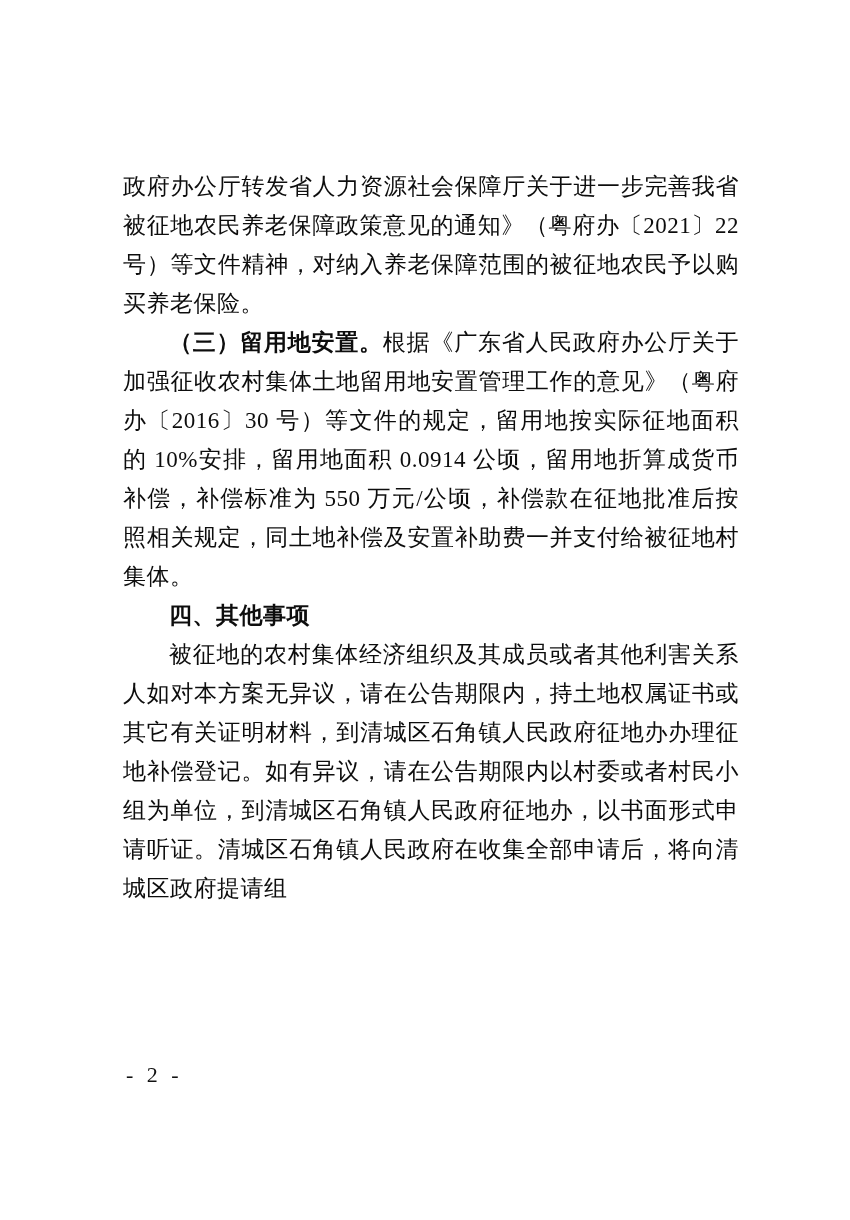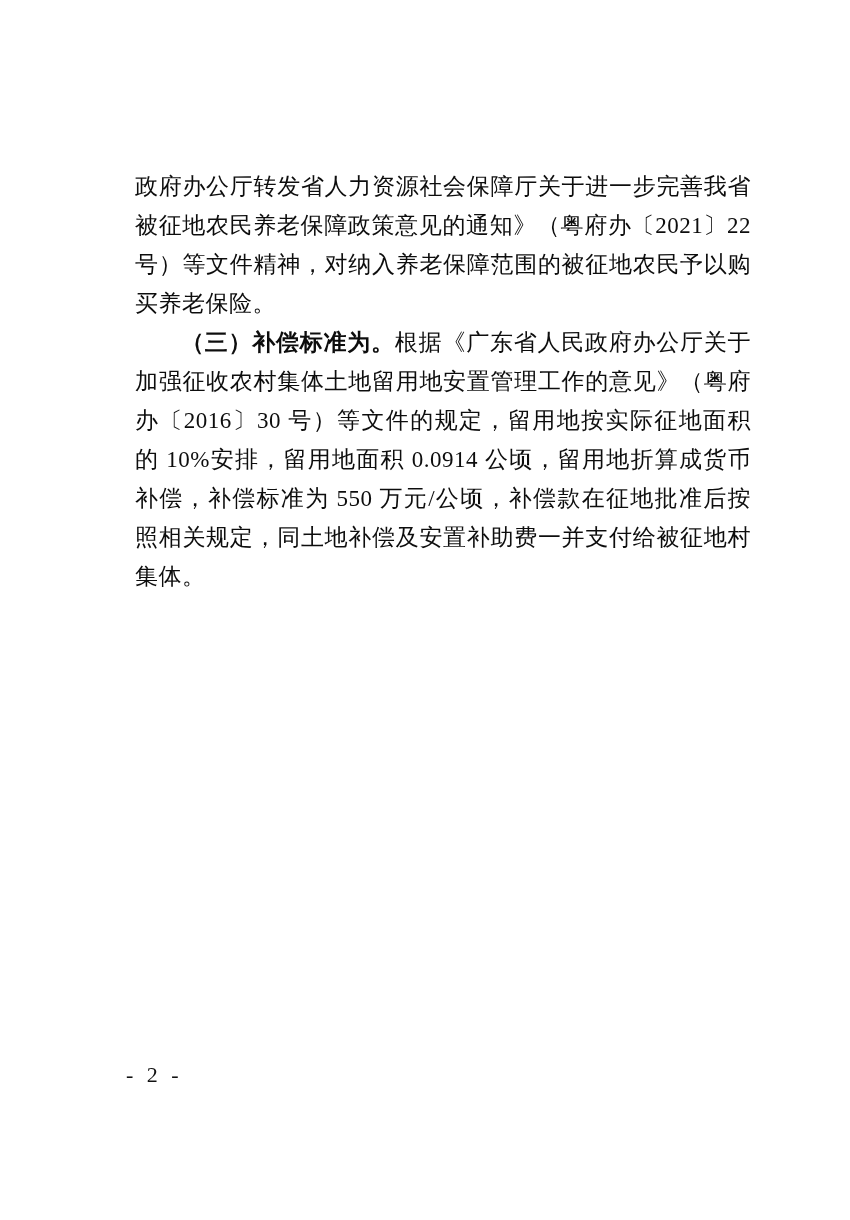--- a/index.html
+++ b/index.html
@@ -11,21 +11,21 @@
     position: relative;
     width: 850px;
     height: 1220px;
     background: #ffffff;
     color: #0d0d0d;
     margin: 0 auto;
     overflow: hidden;
   }
   .text-block {
     position: absolute;
-    left: 135px;
+    left: 123px;
     top: 167px;
     width: 616px;
     font-family: "Liberation Serif", "DejaVu Serif", serif;
     font-size: 23px;
     line-height: 39px;
     text-align: justify;
     letter-spacing: 0.5px;
   }
   .text-block p {
     margin: 0;
@@ -54,23 +54,25 @@
   }
 </style>
 </head>
 <body>
 
 <div class="page">
   <div class="text-block">
 
     <p class="no-indent">政府办公厅转发省人力资源社会保障厅关于进一步完善我省被征地农民养老保障政策意见的通知》（粤府办〔2021〕22 号）等文件精神，对纳入养老保障范围的被征地农民予以购买养老保险。</p>
 
-    <p><span class="item-lead">（三）补偿标准为。</span><span>根据《广东省人民政府办公厅关于加强征收农村集体土地留用地安置管理工作的意见》（粤府办〔2016〕30 号）等文件的规定，留用地按实际征地面积的 10%安排，留用地面积 0.0914 公顷，留用地折算成货币补偿，补偿标准为 550 万元/公顷，补偿款在征地批准后按照相关规定，同土地补偿及安置补助费一并支付给被征地村集体。</span></p>
+    <p><span class="item-lead">（三）留用地安置。</span><span>根据《广东省人民政府办公厅关于加强征收农村集体土地留用地安置管理工作的意见》（粤府办〔2016〕30 号）等文件的规定，留用地按实际征地面积的 10%安排，留用地面积 0.0914 公顷，留用地折算成货币补偿，补偿标准为 550 万元/公顷，补偿款在征地批准后按照相关规定，同土地补偿及安置补助费一并支付给被征地村集体。</span></p>
 
 
 
 
+    <p class="heading">四、其他事项</p>
 
+    <p>被征地的农村集体经济组织及其成员或者其他利害关系人如对本方案无异议，请在公告期限内，持土地权属证书或其它有关证明材料，到清城区石角镇人民政府征地办办理征地补偿登记。如有异议，请在公告期限内以村委或者村民小组为单位，到清城区石角镇人民政府征地办，以书面形式申请听证。清城区石角镇人民政府在收集全部申请后，将向清城区政府提请组</p>
 
   </div>
 
   <div class="page-number">- 2 -</div>
 </div>
 
 </body></html>

